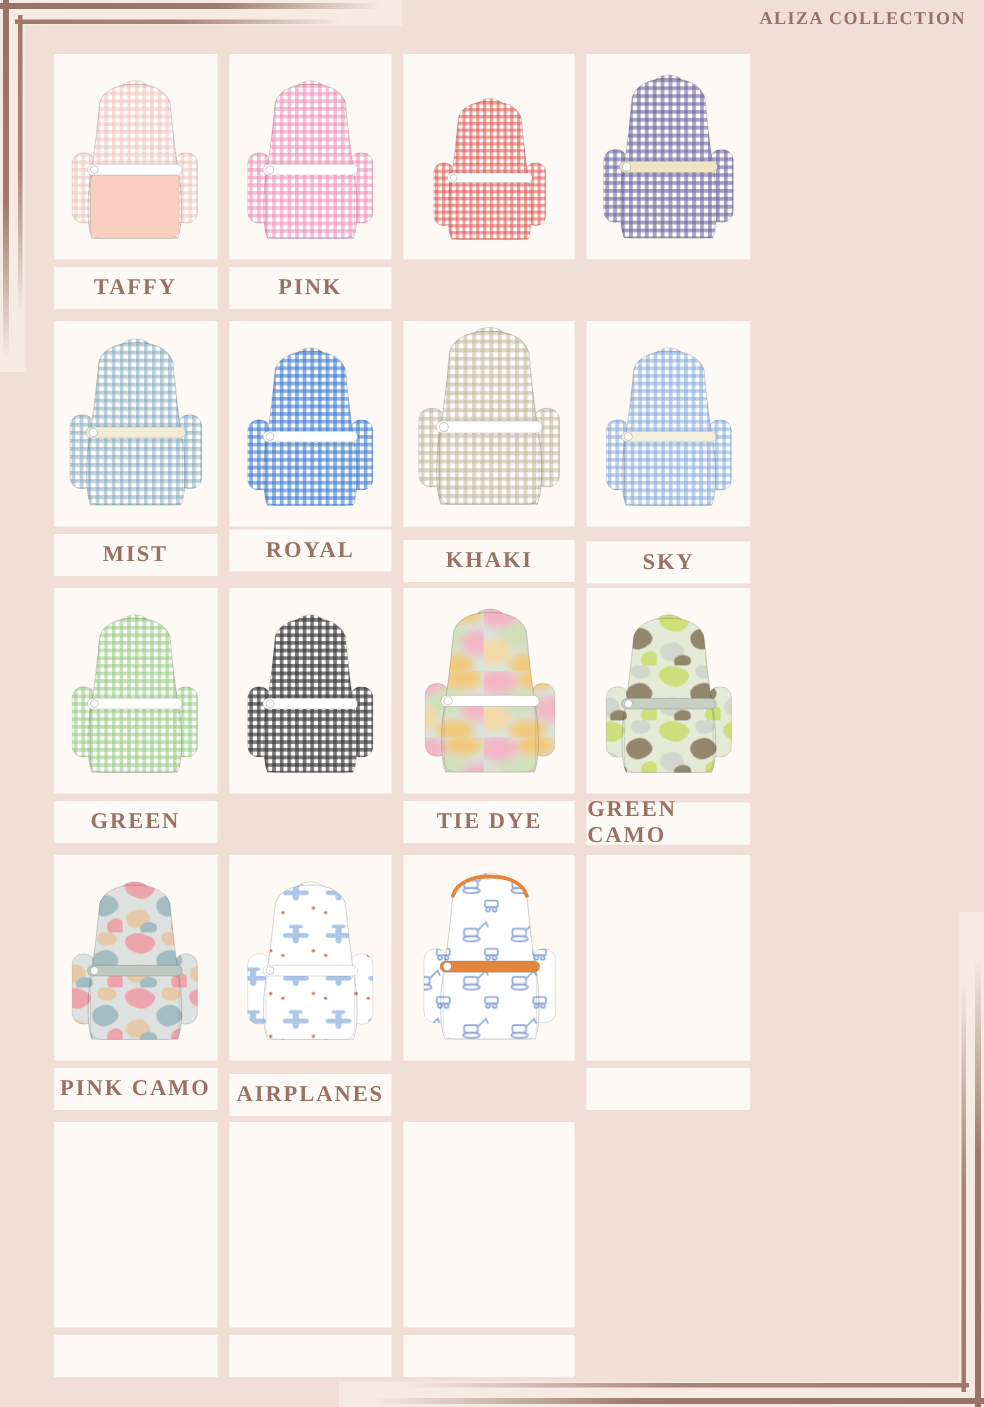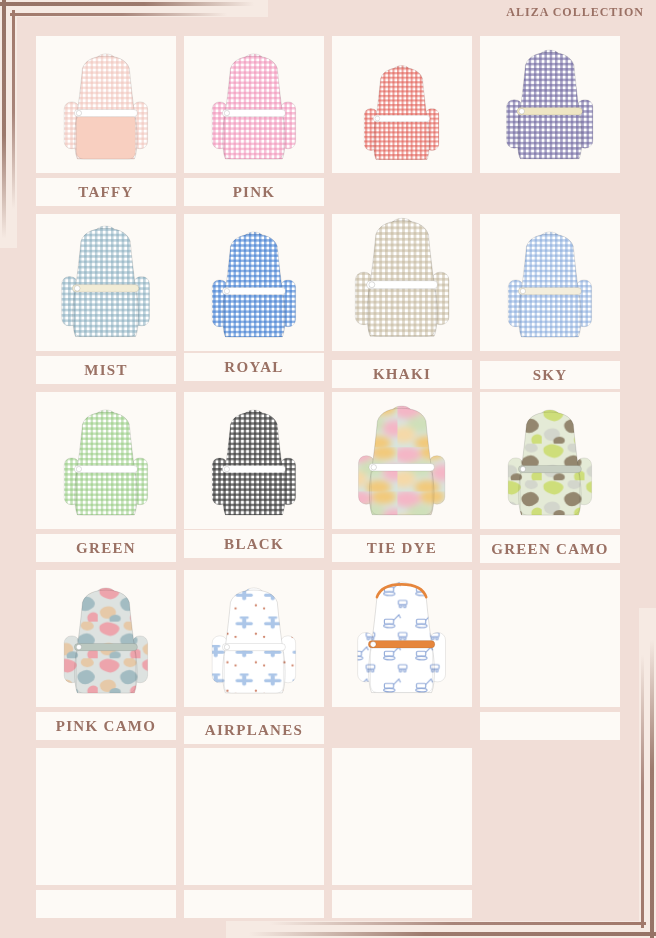--- a/index.html
+++ b/index.html
@@ -31,21 +31,21 @@
     background:linear-gradient(270deg,#a1796b 0%,#a8857a 50%,rgba(168,133,122,0) 97%);}
   .br-v2{right:12px;bottom:10px;width:3px;height:282px;
     background:linear-gradient(0deg,#a1796b 0%,#a8857a 50%,rgba(168,133,122,0) 97%);}
   
   .title{
     position:absolute;top:5px;right:12px;
     font-size:12px;font-weight:bold;letter-spacing:1px;color:#9a7064;
   }
   
   .grid{
-    position:absolute;left:36px;top:36px;width:584px;
+    position:absolute;left:36px;top:36px;width:464px;
     display:grid;grid-template-columns:repeat(4,1fr);column-gap:8px;
   }
   .cell{display:flex;flex-direction:column;margin-bottom:8px;}
   .imgbox{
     height:137px;background:#fdfaf6;margin-bottom:5px;
     display:flex;align-items:flex-end;justify-content:center;
     padding-bottom:8px;box-sizing:border-box;
   }
   .labelbox{
     height:28px;background:#fdfaf6;
@@ -301,23 +301,20 @@
           </defs>
           <path d="M41,7 C44,1.5 56,1.5 59,7 L57,12 C53,9 47,9 43,12 Z" fill="url(#p9)" stroke="rgba(0,0,0,.15)" stroke-width="0.6"></path>
           <rect x="9" y="50" width="15" height="46" rx="7" fill="url(#p9)" stroke="rgba(0,0,0,.13)" stroke-width="0.6"></rect>
           <rect x="76" y="50" width="15" height="46" rx="7" fill="url(#p9)" stroke="rgba(0,0,0,.13)" stroke-width="0.6"></rect>
           <path d="M22,106 C18,97 19,74 22,60 C24,46 26,28 27,17 C30,8 40,5 50,5 C60,5 70,8 73,17 C74,28 76,46 78,60 C81,74 82,97 78,106 Z" fill="url(#p9)" stroke="rgba(0,0,0,.16)" stroke-width="0.7"></path>
           <path d="M24,64 L76,64 C78,64 79,66 79,70 L79,98 C79,103 77,106 72,106 L28,106 C23,106 21,103 21,98 L21,70 C21,66 22,64 24,64 Z" fill="url(#p9)" stroke="rgba(0,0,0,.12)" stroke-width="0.6"></path>
           <rect x="19" y="57.5" width="62" height="7" rx="3.5" fill="#ffffff" stroke="rgba(0,0,0,.18)" stroke-width="0.5"></rect>
           <circle cx="23.5" cy="61" r="2.6" fill="#ffffff" stroke="rgba(0,0,0,.25)" stroke-width="0.5"></circle>
         </svg>
       </div>
-      <div class="labelbox">
-        <span>BLACK</span>
-      </div>
     </div>
     <div class="cell c12">
       <div class="imgbox">
         <svg viewBox="0 0 100 112" xmlns="http://www.w3.org/2000/svg">
           <defs>
             <filter id="f11" x="-30%" y="-30%" width="160%" height="160%">
               <feGaussianBlur stdDeviation="2.8"></feGaussianBlur>
             </filter>
             <pattern id="p11" width="46" height="42" patternUnits="userSpaceOnUse">
               <rect width="46" height="42" fill="#d8e4de"></rect>

